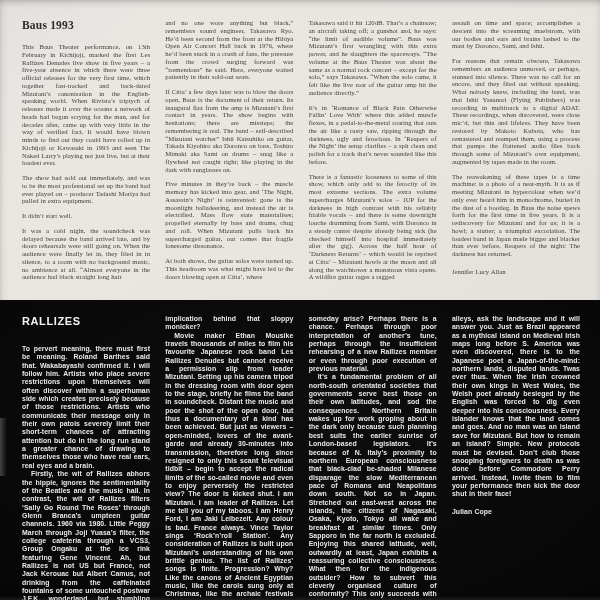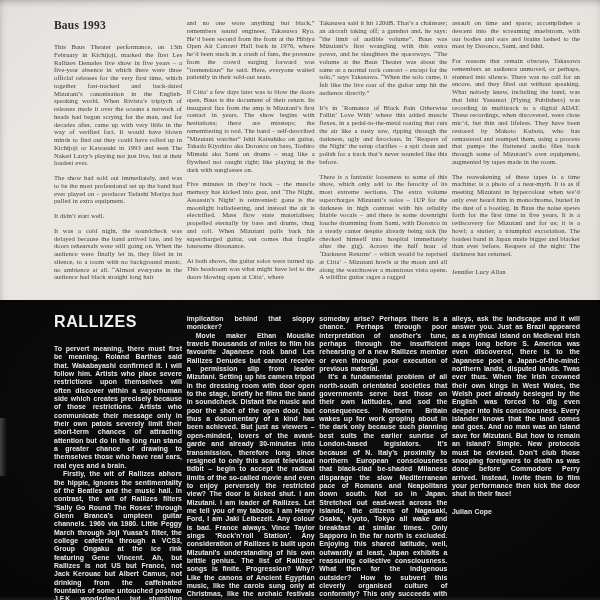--- a/index.html
+++ b/index.html
@@ -19,21 +19,21 @@
     color: #454039;
   }
   .panel-top::after {
     content: ""; position: absolute; inset: 0; pointer-events: none;
     box-shadow: inset 0 7px 9px -7px rgba(60,55,50,0.45),
                 inset 7px 0 9px -8px rgba(60,55,50,0.30),
                 inset -5px 0 8px -7px rgba(60,55,50,0.22);
   }
   .cols {
     display: flex; justify-content: space-between;
-    align-items: flex-start; height: 100%; margin-left: 32px;
+    align-items: flex-start; height: 100%;
   }
   .col { width: 128px; flex: 0 0 128px; }
 
   .baus-title {
     font-size: 11.5px; line-height: 13px; font-weight: bold;
     letter-spacing: 0.2px; color: #2f2b26; margin: 0 0 11px 0;
   }
   .panel-top p {
     font-size: 6.7px; line-height: 7.75px;
     text-align: justify; margin: 0 0 7px 0;
@@ -44,21 +44,21 @@
   
   .panel-bottom {
     position: relative;
     width: 600px; height: 300px;
     background: radial-gradient(ellipse at 50% 40%, #0e0e0e 0%, #090909 70%, #060606 100%);
     padding: 15px 20px 0 22px;
     font-family: "Liberation Sans", "DejaVu Sans", sans-serif;
     color: #e9e9e9;
   }
   .rallizes-title {
-    font-size: 16px; line-height: 13px; font-weight: bold;
+    font-size: 11px; line-height: 13px; font-weight: bold;
     letter-spacing: 0.6px; color: #f2f2f2; margin: 0 0 17px 0;
   }
   .panel-bottom p {
     font-size: 6.9px; line-height: 8.35px; font-weight: bold;
     text-align: justify; margin: 0;
     word-spacing: 0.3px; letter-spacing: 0.05px;
   }
   .panel-bottom p.indent { text-indent: 9px; }
   .panel-bottom p.byline { text-align: left; margin-top: 9px; }
 

